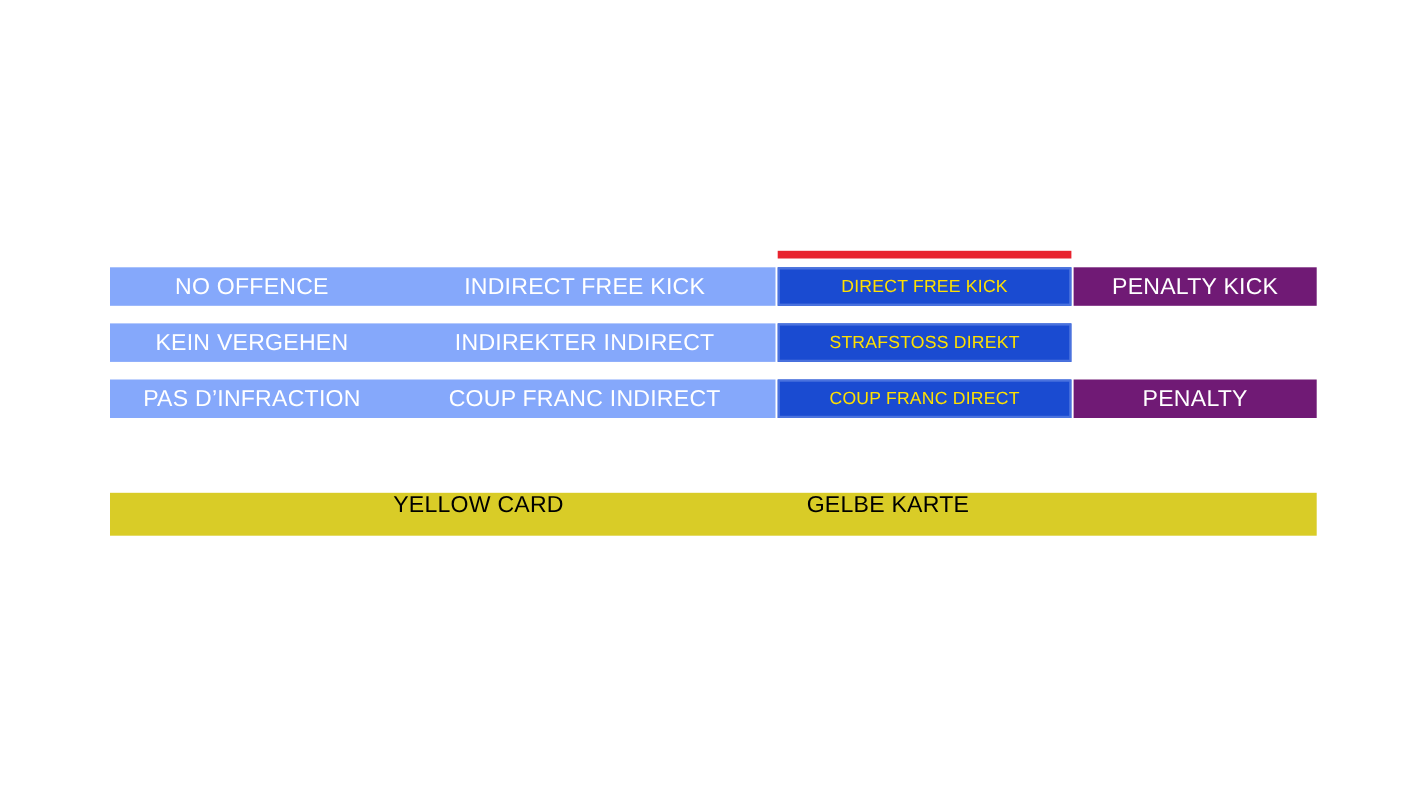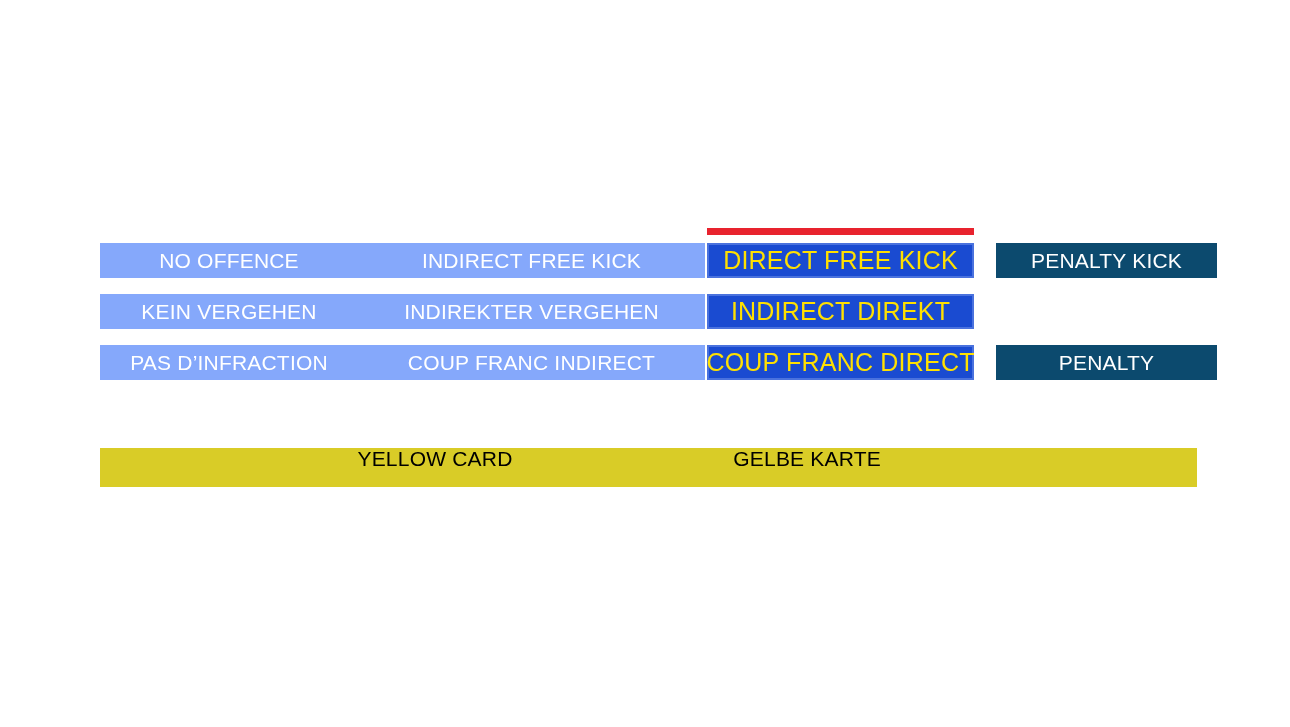--- a/index.html
+++ b/index.html
@@ -70,23 +70,22 @@
     left: 607px;           
     width: 267px;          
     background: #1a4bd1;
     border: 2px solid #4a72de;
     justify-content: center;
   }
 
   .seg-right {
     left: 876px;           
     width: 221px;          
-    background: #0c4a6e;
-    justify-content: center;
-    margin-left: 20px;
+    background: #701a75;
+    justify-content: center;
   }
 
   .cell-label {
     color: #ffffff;
     font-size: 21px;
     font-weight: 400;
     letter-spacing: 0.2px;
     white-space: nowrap;
   }
 
@@ -97,21 +96,21 @@
     height: 35px;
     display: flex;
     align-items: center;
     justify-content: center;
   }
   .sub-a { left: 0px;   width: 258px; }   
   .sub-b { left: 258px; width: 347px; }   
 
   .mid-label {
     color: #ffe000;
-    font-size: 25px;
+    font-size: 16px;
     font-weight: 400;
     letter-spacing: 0.2px;
     white-space: nowrap;
   }
 
   
   .card-bar {
     position: absolute;
     left: 100px;
     top: 448px;
@@ -164,25 +163,25 @@
         <span class="cell-label">PENALTY KICK</span>
       </div>
     </div>
 
     <div class="row r1">
       <div class="seg seg-left">
         <div class="sub sub-a">
           <span class="cell-label">KEIN VERGEHEN</span>
         </div>
         <div class="sub sub-b">
-          <span class="cell-label">INDIREKTER VERGEHEN</span>
+          <span class="cell-label">INDIREKTER INDIRECT</span>
         </div>
       </div>
       <div class="seg seg-mid">
-        <span class="mid-label">INDIRECT DIREKT</span>
+        <span class="mid-label">STRAFSTOSS DIREKT</span>
       </div>
     </div>
 
     <div class="row r2">
       <div class="seg seg-left">
         <div class="sub sub-b">
           <span class="cell-label">COUP FRANC INDIRECT</span>
         </div>
         <div class="sub sub-a">
           <span class="cell-label">PAS D’INFRACTION</span>

